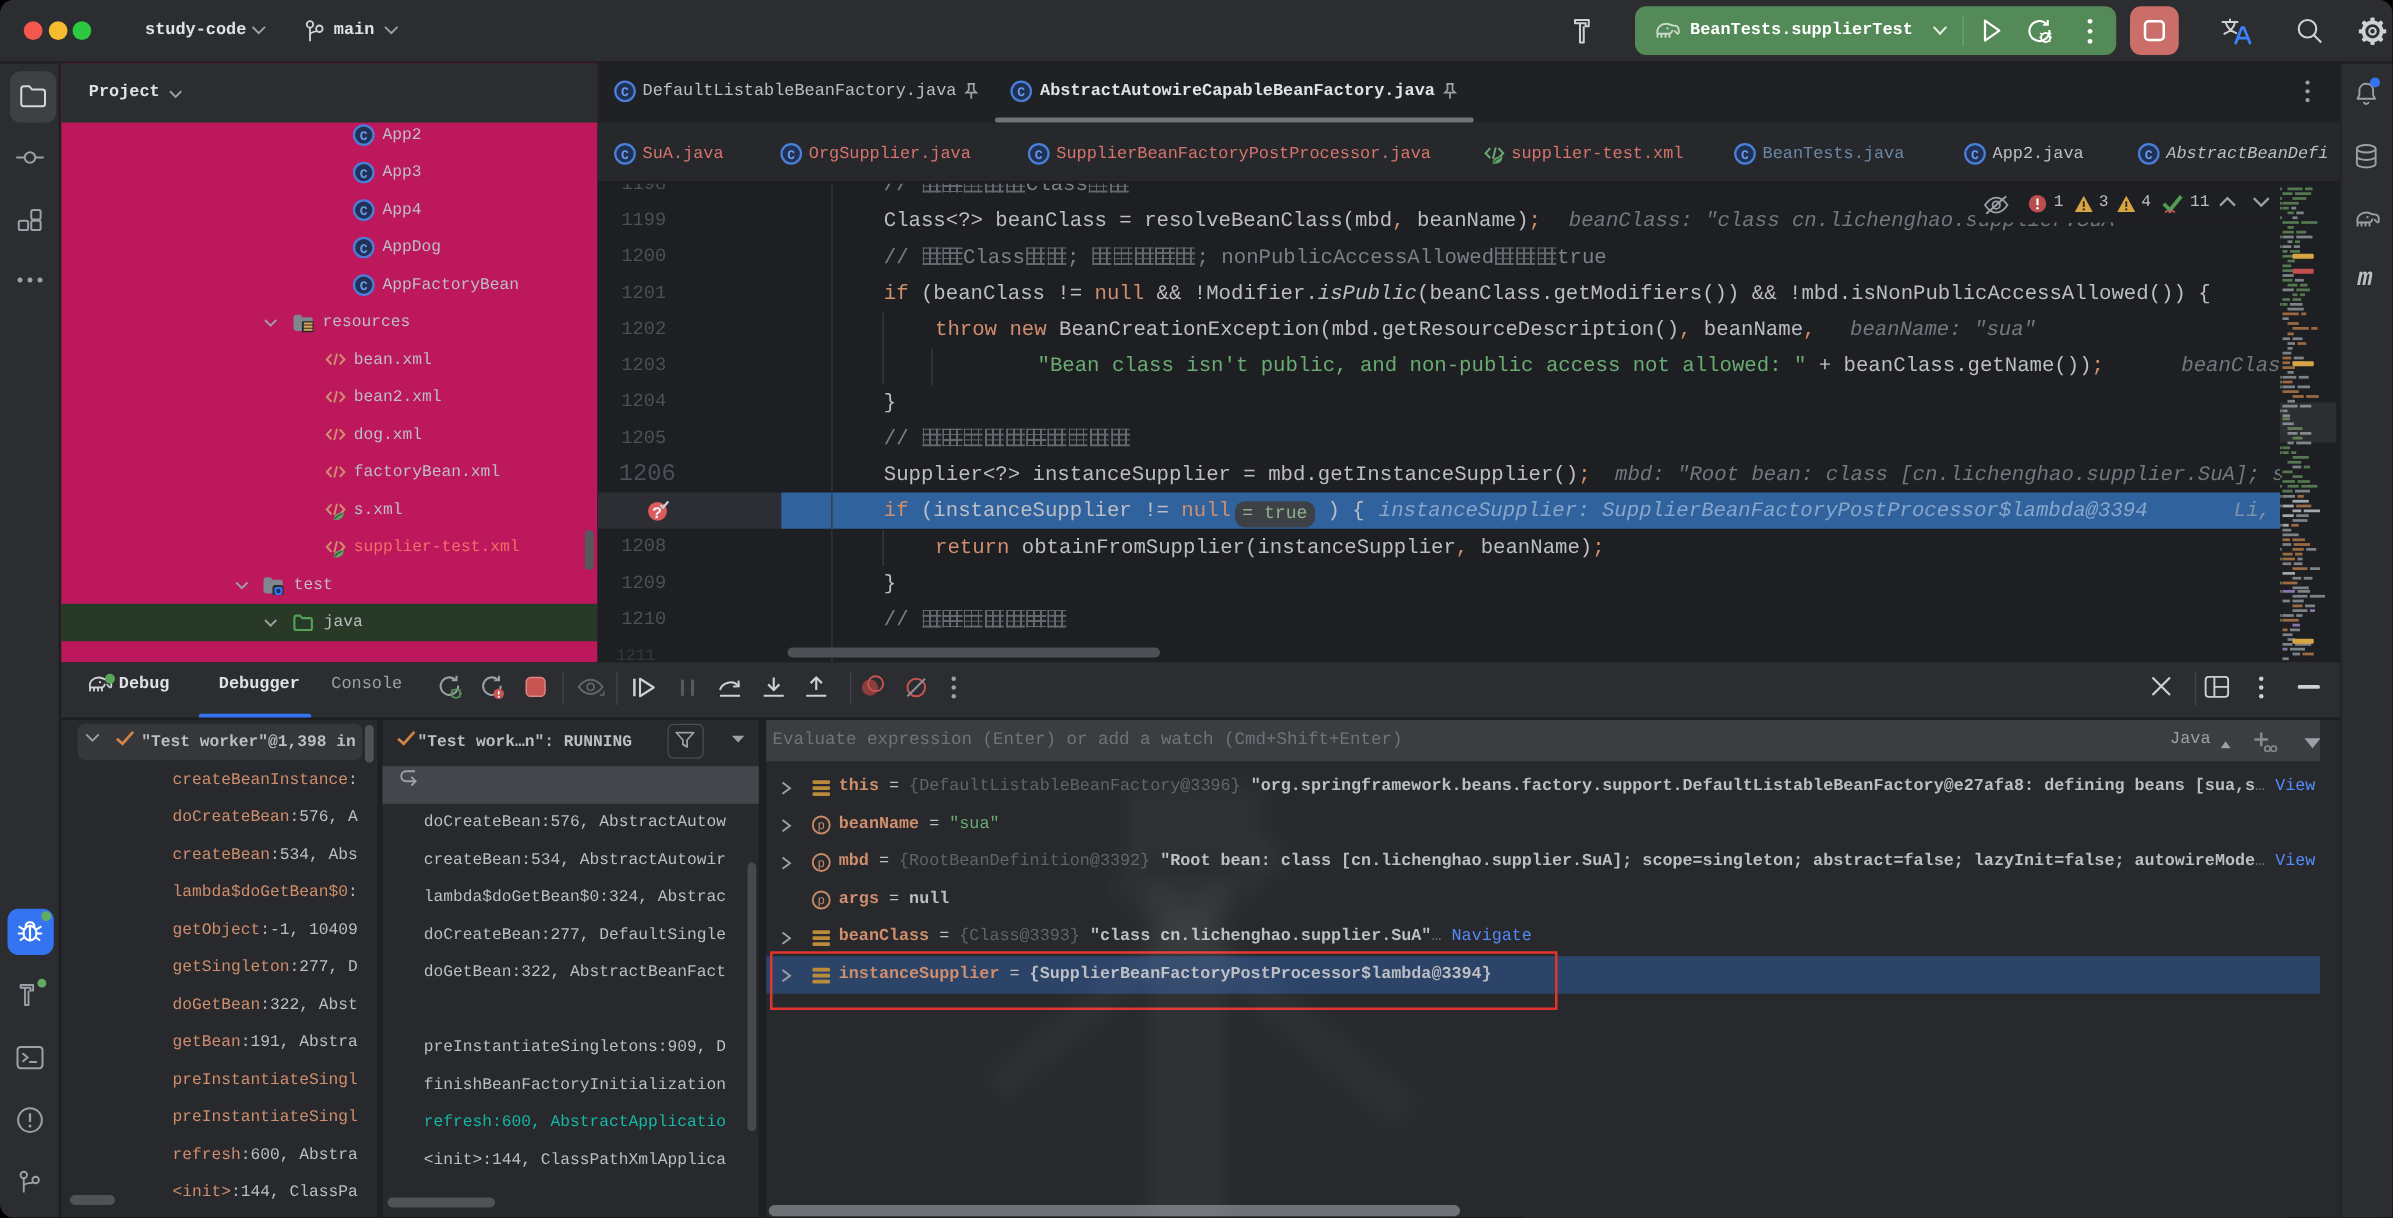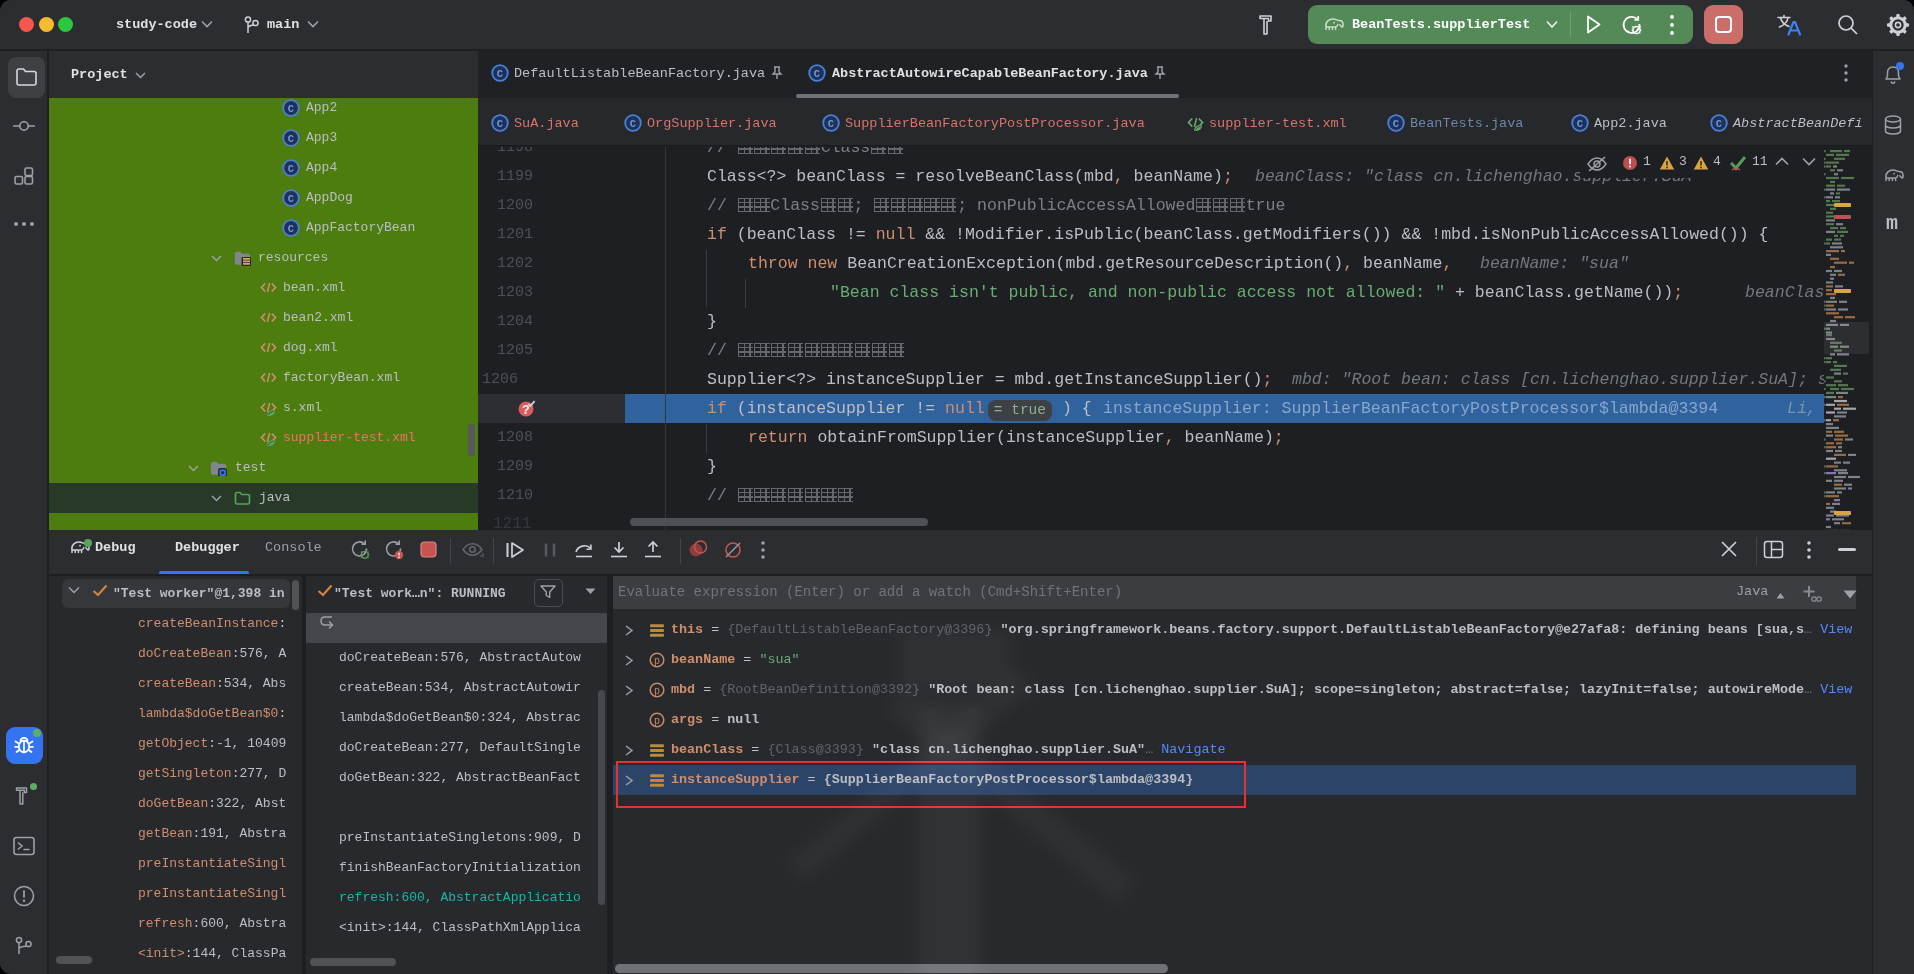--- a/index.html
+++ b/index.html
@@ -1,19 +1,19 @@
 <!DOCTYPE html>
 <html><head><meta charset="utf-8"><style>
 *{margin:0;padding:0;box-sizing:border-box}
 html,body{width:1914px;height:974px;background:#000;overflow:hidden}
 body{font-family:"Liberation Mono",monospace;font-size:13px;color:#bcbec4}
 .abs{position:absolute}
 #win{position:absolute;inset:0;border-radius:11px;overflow:hidden;background:#1e1f22}
 .b{font-weight:bold}
-.it{}
+.it{font-style:italic}
 .dim{color:#6f737a}
 .org{color:#cf8e6d}
 .grn{color:#6aab73}
 .blu{color:#548af7}
 .cmt{color:#7a8088}
 .ln{color:#4b5059}
 .row{position:absolute;white-space:pre;line-height:29px;height:29px;font-size:16.55px}
 .trow{position:absolute;white-space:pre;line-height:30px;height:30px;font-size:13px}
 .cj{display:inline-block;width:15.2px;height:13.5px;margin:0 .8px -2px .8px;
 background:repeating-linear-gradient(0deg,currentColor 0 1.4px,transparent 1.4px 4.4px),repeating-linear-gradient(90deg,currentColor 0 1.4px,transparent 1.4px 5.6px);opacity:.75}
@@ -125,21 +125,21 @@
     <svg class="abs" style="left:12px;top:884px" width="24" height="24" viewBox="0 0 24 24">
       <circle cx="12" cy="12" r="9.5" stroke="#9da0a8" stroke-width="1.6" fill="none"></circle>
       <path d="M12 6.5 L12 13.5" stroke="#9da0a8" stroke-width="1.8"></path>
       <circle cx="12" cy="16.8" r="1.2" fill="#9da0a8"></circle>
     </svg>
     <svg class="abs" style="left:13px;top:935px" width="22" height="22" viewBox="0 0 22 22">
       <circle cx="6" cy="5" r="2.6" stroke="#9da0a8" stroke-width="1.5" fill="none"></circle>
       <circle cx="15.5" cy="9" r="2.6" stroke="#9da0a8" stroke-width="1.5" fill="none"></circle>
       <path d="M6 7.6 L6 19 M6 14 C6 11 12 12 13.6 10.8" stroke="#9da0a8" stroke-width="1.5" fill="none"></path>
     </svg>
-    <div class="abs" style="left:49px;top:51px;width:429px;height:479px;background:#4d7c0f;overflow:hidden" id="proj">
+    <div class="abs" style="left:49px;top:51px;width:429px;height:479px;background:#be185d;overflow:hidden" id="proj">
       <div class="abs" style="left:0;top:0;width:429px;height:47px;background:#2b2d30"></div>
       <div class="abs b" style="left:22px;top:16px;font-size:13.5px;color:#dfe1e5">Project</div>
       <svg class="abs" style="left:86px;top:21px" width="11" height="7" viewBox="0 0 11 7">
         <path d="M1 1 L5.5 5.5 L10 1" stroke="#9da0a8" stroke-width="1.5" fill="none"></path>
       </svg>
     </div>
     <svg class="abs" style="left:282px;top:99px" width="18" height="18" viewBox="0 0 18 18">
       <circle cx="9" cy="9" r="7.8" fill="#1f3256" stroke="#4a7fd9" stroke-width="1.8"></circle>
       <text x="9" y="13" font-size="10.5" font-family="Liberation Mono" font-weight="bold" fill="#6b97e8" text-anchor="middle">C</text>
     </svg>
@@ -303,25 +303,25 @@
     <div class="abs" style="left:0;top:246.5px;width:147px;height:29px;background:#2c2e33"></div>
     <div class="abs" style="left:147px;top:246.5px;width:1199px;height:29px;background:#30629e"></div>
     <div class="row ln" style="left:15px;top:-14.5px;width:40px;text-align:right;font-size:15px">1198</div>
     <div class="row ln" style="left:15px;top:14.5px;width:40px;text-align:right;font-size:15px">1199</div>
     <div class="row ln" style="left:15px;top:43.5px;width:40px;text-align:right;font-size:15px">1200</div>
     <div class="row ln" style="left:15px;top:72.5px;width:40px;text-align:right;font-size:15px">1201</div>
     <div class="row ln" style="left:15px;top:101.5px;width:40px;text-align:right;font-size:15px">1202</div>
     <div class="row ln" style="left:15px;top:130.5px;width:40px;text-align:right;font-size:15px">1203</div>
     <div class="row ln" style="left:15px;top:159.5px;width:40px;text-align:right;font-size:15px">1204</div>
     <div class="row ln" style="left:15px;top:188.5px;width:40px;text-align:right;font-size:15px">1205</div>
-    <div class="row ln" style="left:4px;top:217.5px;width:40px;text-align:left;font-size:15px">1206</div>
+    <div class="row ln" style="left:17px;top:217.5px;width:40px;text-align:left;font-size:19px">1206</div>
     <div class="row ln" style="left:15px;top:275.5px;width:40px;text-align:right;font-size:15px">1208</div>
     <div class="row ln" style="left:15px;top:304.5px;width:40px;text-align:right;font-size:15px">1209</div>
     <div class="row ln" style="left:15px;top:333.5px;width:40px;text-align:right;font-size:15px">1210</div>
-    <div class="row ln" style="left:15px;top:362.5px;opacity:.5;width:40px;text-align:left;font-size:16px">1211</div>
+    <div class="row ln" style="left:15px;top:362.5px;opacity:.5;width:40px;text-align:left;font-size:13px">1211</div>
     <div class="abs" style="left:187px;top:0;width:1px;height:383px;background:#35373b"></div>
     <div class="abs" style="left:227.5px;top:103px;width:1px;height:57px;background:#3a3d41"></div>
     <div class="abs" style="left:227.5px;top:276.5px;width:1px;height:29px;background:#3a3d41"></div>
     <div class="abs" style="left:266.5px;top:131.5px;width:1px;height:29px;background:#3a3d41"></div>
     <svg class="abs" style="left:39px;top:251.5px" width="20" height="20" viewBox="0 0 20 20">
       <circle cx="9" cy="10" r="7.5" fill="#db5c5c"></circle>
       <text x="8.8" y="15" font-size="13" font-weight="bold" font-family="Liberation Mono" fill="#eef2f7" text-anchor="middle">?</text>
       <path d="M11.4 5 L13.4 7 L17.6 2.2" stroke="#c9ced6" stroke-width="1.9" fill="none"></path>
     </svg>
     <div class="row" style="left:229px;top:-14.5px"><span class="cmt">// <i class="cj"></i><i class="cj"></i><i class="cj"></i><i class="cj"></i><i class="cj"></i>Class<i class="cj"></i><i class="cj"></i></span></div>

